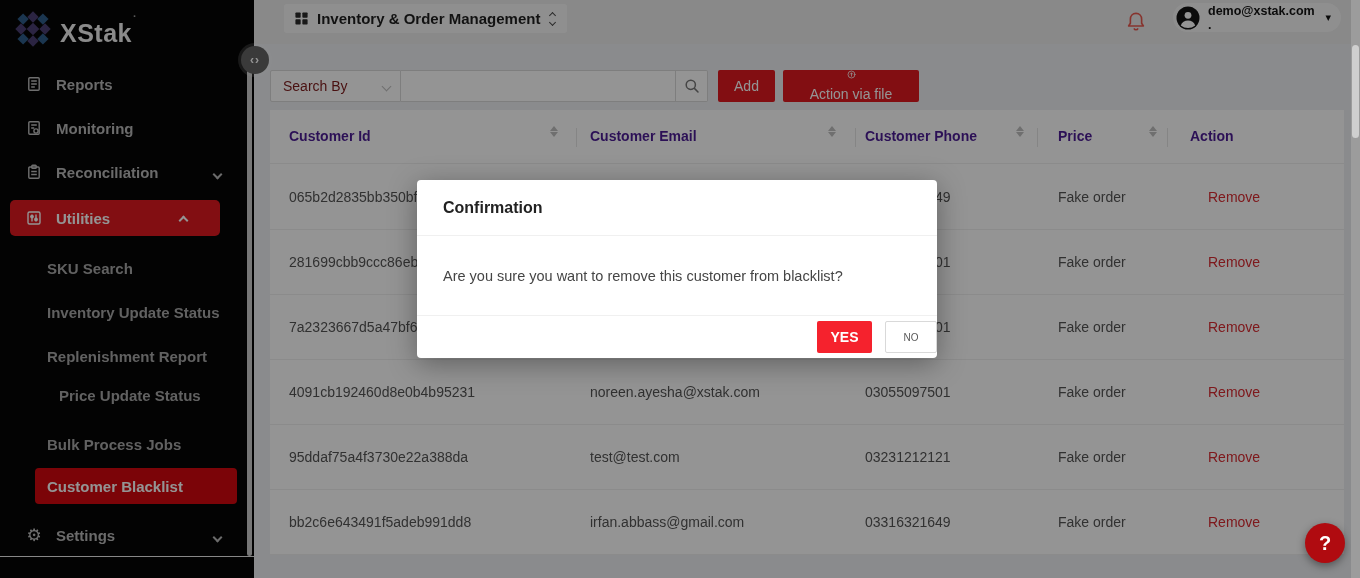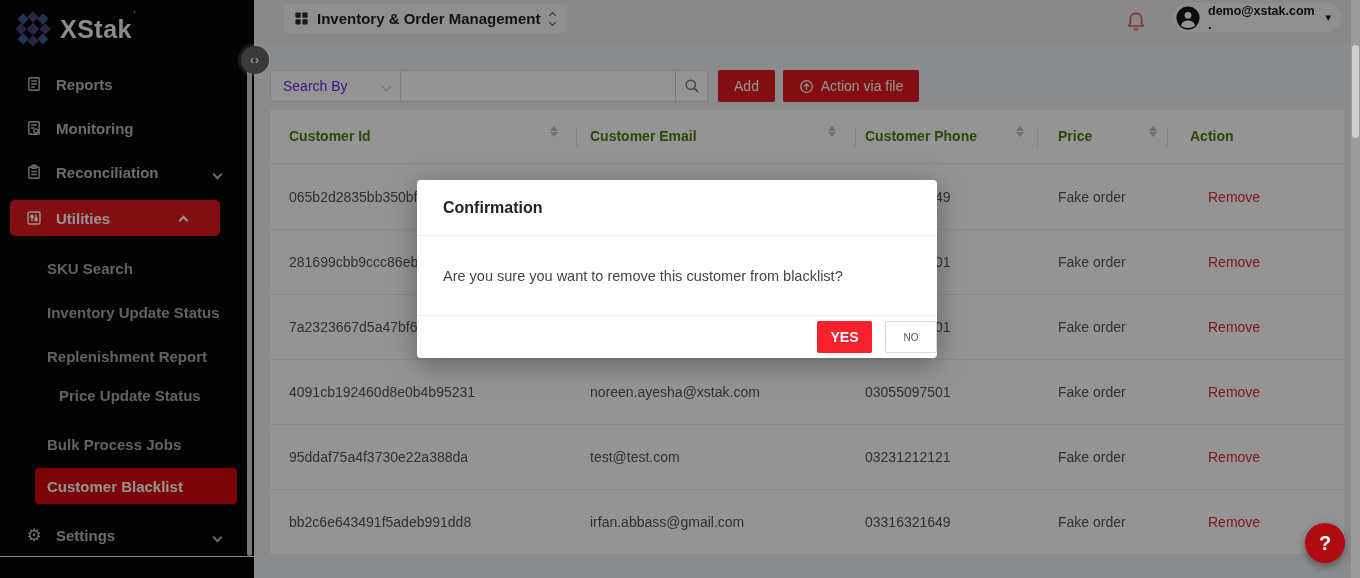--- a/index.html
+++ b/index.html
@@ -4,21 +4,21 @@
 <style>
   * { margin:0; padding:0; box-sizing:border-box; }
   html,body { width:1360px; height:578px; overflow:hidden; background:#eef0f3;
               font-family:"Liberation Sans", sans-serif; }
 
   
   #app { position:absolute; inset:0; width:1360px; height:578px; }
 
   
   #sidebar { position:absolute; left:0; top:0; width:254px; height:578px; background:#060606; z-index:1; }
-  .logo-row { position:absolute; left:14px; top:10px; display:flex; align-items:center; gap:8px; }
+  .logo-row { position:absolute; left:14px; top:10px; display:flex; align-items:flex-end; gap:8px; }
   .logo-text { color:#efefef; font-size:25px; font-weight:700; letter-spacing:.5px; }
   .logo-mark { color:#9a9a9a; font-size:11px; vertical-align:top; position:relative; top:-9px; left:1px;}
   .nav-item { position:absolute; left:0; width:254px; height:30px; display:flex; align-items:center; color:#b9b9b9; font-size:15px; font-weight:700; cursor:pointer; }
   .nav-item .nicon { width:18px; margin-left:25px; margin-right:13px; display:flex; align-items:center; justify-content:center; color:#c0c0c0; }
   .nav-pill { position:absolute; left:10px; width:210px; height:36px; background:#e0191f; border-radius:5px; display:flex; align-items:center; color:#fff; font-size:15px; font-weight:700; cursor:pointer; }
   .nav-pill .nicon { width:18px; margin-left:15px; margin-right:13px; color:#fff; display:flex; align-items:center; justify-content:center;}
   .sub-item { position:absolute; left:0; width:254px; height:30px; display:flex; align-items:center; color:#a8a8a8; font-size:15px; font-weight:700; padding-left:47px; cursor:pointer; }
   .sub-pill { position:absolute; left:35px; width:202px; height:36px; background:#d4080f; border-radius:4px; display:flex; align-items:center; color:#fff; font-size:15px; font-weight:700; padding-left:12px; cursor:pointer; }
   .chev { width:7px; height:7px; border-right:2px solid currentColor; border-bottom:2px solid currentColor; display:inline-block; }
   .chev.down { transform:rotate(45deg); }
@@ -36,30 +36,30 @@
   #topbar { position:absolute; left:0; top:0; right:0; height:44px; background:#ececec; }
   #workspace-pill { position:absolute; left:30px; top:4px; height:29px; background:#f7f7f7; border-radius:3px; display:flex; align-items:center; gap:8px; padding:0 12px 0 10px; font-size:15px; font-weight:600; color:#1f1f1f; cursor:pointer; }
   .updown { display:flex; flex-direction:column; gap:2px; margin-left:2px; color:#4a4a4a;}
   .updown .chev { width:5px;height:5px;border-width:1.5px;}
   #bell { position:absolute; right:214px; top:11px; cursor:pointer; }
   #user-pill { position:absolute; right:19px; top:3px; width:168px; height:29px; background:#f7f7f7; border-radius:15px; display:flex; align-items:center; padding:0 10px 0 3px; gap:8px; cursor:pointer; }
   #user-pill .email { font-size:12.5px; color:#141414; font-weight:600; flex:1; }
   #user-pill .caret { font-size:11px; color:#111; font-family:"DejaVu Sans", sans-serif; }
 
   
-  #searchby { position:absolute; left:16px; top:70px; width:131px; height:32px; background:#fff; border:1px solid #d9d9d9; border-radius:2px 0 0 2px; display:flex; align-items:center; justify-content:space-between; padding:0 10px 0 12px; color:#6d28d9; font-size:14px; cursor:pointer; }
+  #searchby { position:absolute; left:16px; top:70px; width:131px; height:32px; background:#fff; border:1px solid #d9d9d9; border-radius:2px 0 0 2px; display:flex; align-items:center; justify-content:space-between; padding:0 10px 0 12px; color:#7f1d1d; font-size:14px; cursor:pointer; }
   #search-input { position:absolute; left:147px; top:70px; width:275px; height:32px; background:#fff; border:1px solid #d9d9d9; border-left:none; outline:none; padding:0 10px; font-size:14px; color:#262626; }
   #search-btn { position:absolute; left:422px; top:70px; width:32px; height:32px; background:#fff; border:1px solid #d9d9d9; border-left:none; border-radius:0 2px 2px 0; display:flex; align-items:center; justify-content:center; cursor:pointer; }
   .red-btn { position:absolute; top:70px; height:32px; background:#e0191f; border:none; border-radius:2px; color:#fff; font-size:14px; display:flex; align-items:center; justify-content:center; gap:7px; cursor:pointer; }
   #add-btn { left:464px; width:57px; }
-  #file-btn { left:529px; width:136px; }
+  #file-btn { left:529px; width:136px;flex-direction:column; }
 
   
   #table { position:absolute; left:16px; top:110px; width:1074px; height:445px; background:#fff; }
-  #thead { position:absolute; left:0; top:0; width:100%; height:54px; border-bottom:1px solid #efefef; font-size:14px; font-weight:600; color:#4d7c0f; }
+  #thead { position:absolute; left:0; top:0; width:100%; height:54px; border-bottom:1px solid #efefef; font-size:14px; font-weight:600; color:#4c1d95; }
   .hcell { position:absolute; top:18px; }
   .sorter { position:absolute; top:16px; display:flex; flex-direction:column; gap:1px; color:#bfbfbf; }
   .sorter .tri { width:0; height:0; border-left:4px solid transparent; border-right:4px solid transparent; }
   .sorter .tri.up { border-bottom:5px solid #bfbfbf; }
   .sorter .tri.dn { border-top:5px solid #bfbfbf; }
   .hdiv { position:absolute; top:18px; width:1px; height:19px; background:#e6e6e6; }
   .trow { position:absolute; left:0; width:100%; height:65px; border-bottom:1px solid #efefef; font-size:14px; color:#555; }
   .tcell { position:absolute; top:24px; }
   .c-id { left:19px; } .c-email { left:320px; } .c-phone { left:595px; } .c-reason { left:788px; }
   .c-action { left:938px; color:#d92b31; cursor:pointer; }

